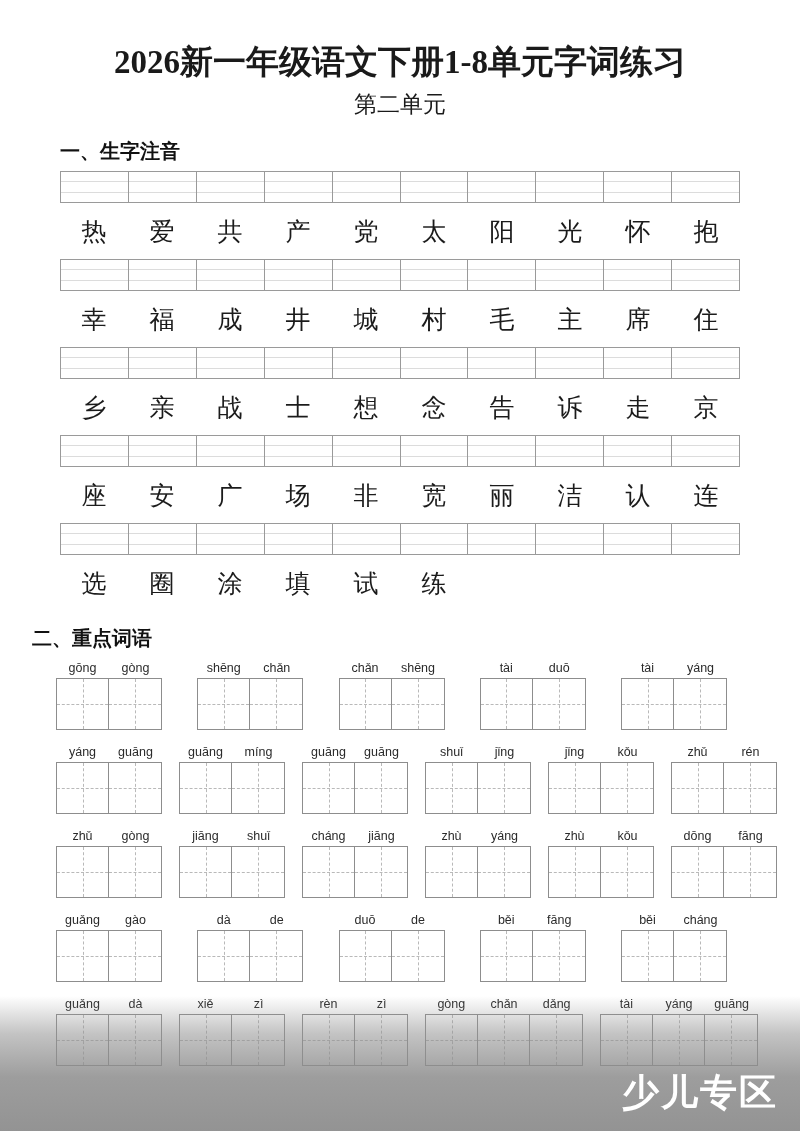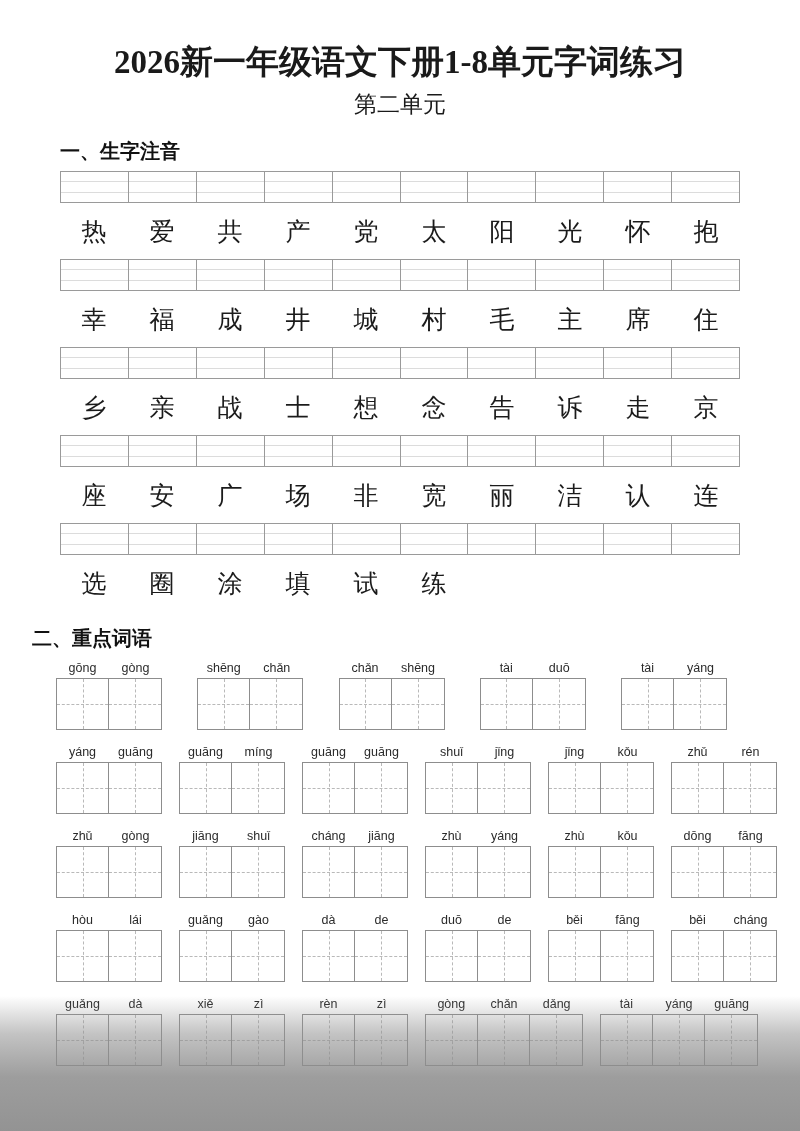--- a/index.html
+++ b/index.html
@@ -540,30 +540,20 @@
             </div>
             <div class="tianzi">
               <div class="tianzi-cell"></div>
               <div class="tianzi-cell"></div>
             </div>
           </div>
         </div>
         <div class="ci-row" style="justify-content: space-between;">
           <div class="ci-item">
             <div class="ci-pinyin">
-              <span>hòu</span>
-              <span>lái</span>
-            </div>
-            <div class="tianzi">
-              <div class="tianzi-cell"></div>
-              <div class="tianzi-cell"></div>
-            </div>
-          </div>
-          <div class="ci-item">
-            <div class="ci-pinyin">
               <span>guǎng</span>
               <span>gào</span>
             </div>
             <div class="tianzi">
               <div class="tianzi-cell"></div>
               <div class="tianzi-cell"></div>
             </div>
           </div>
           <div class="ci-item">
             <div class="ci-pinyin">
@@ -661,15 +651,16 @@
               <div class="tianzi-cell"></div>
             </div>
           </div>
         </div>
       </div>
   </div>
 
   <div class="bottom-fade"></div>
 
   <div class="watermark">
+    <div class="watermark-cn">少儿专区</div>
   </div>
 
 </div>
 
 </body></html>

